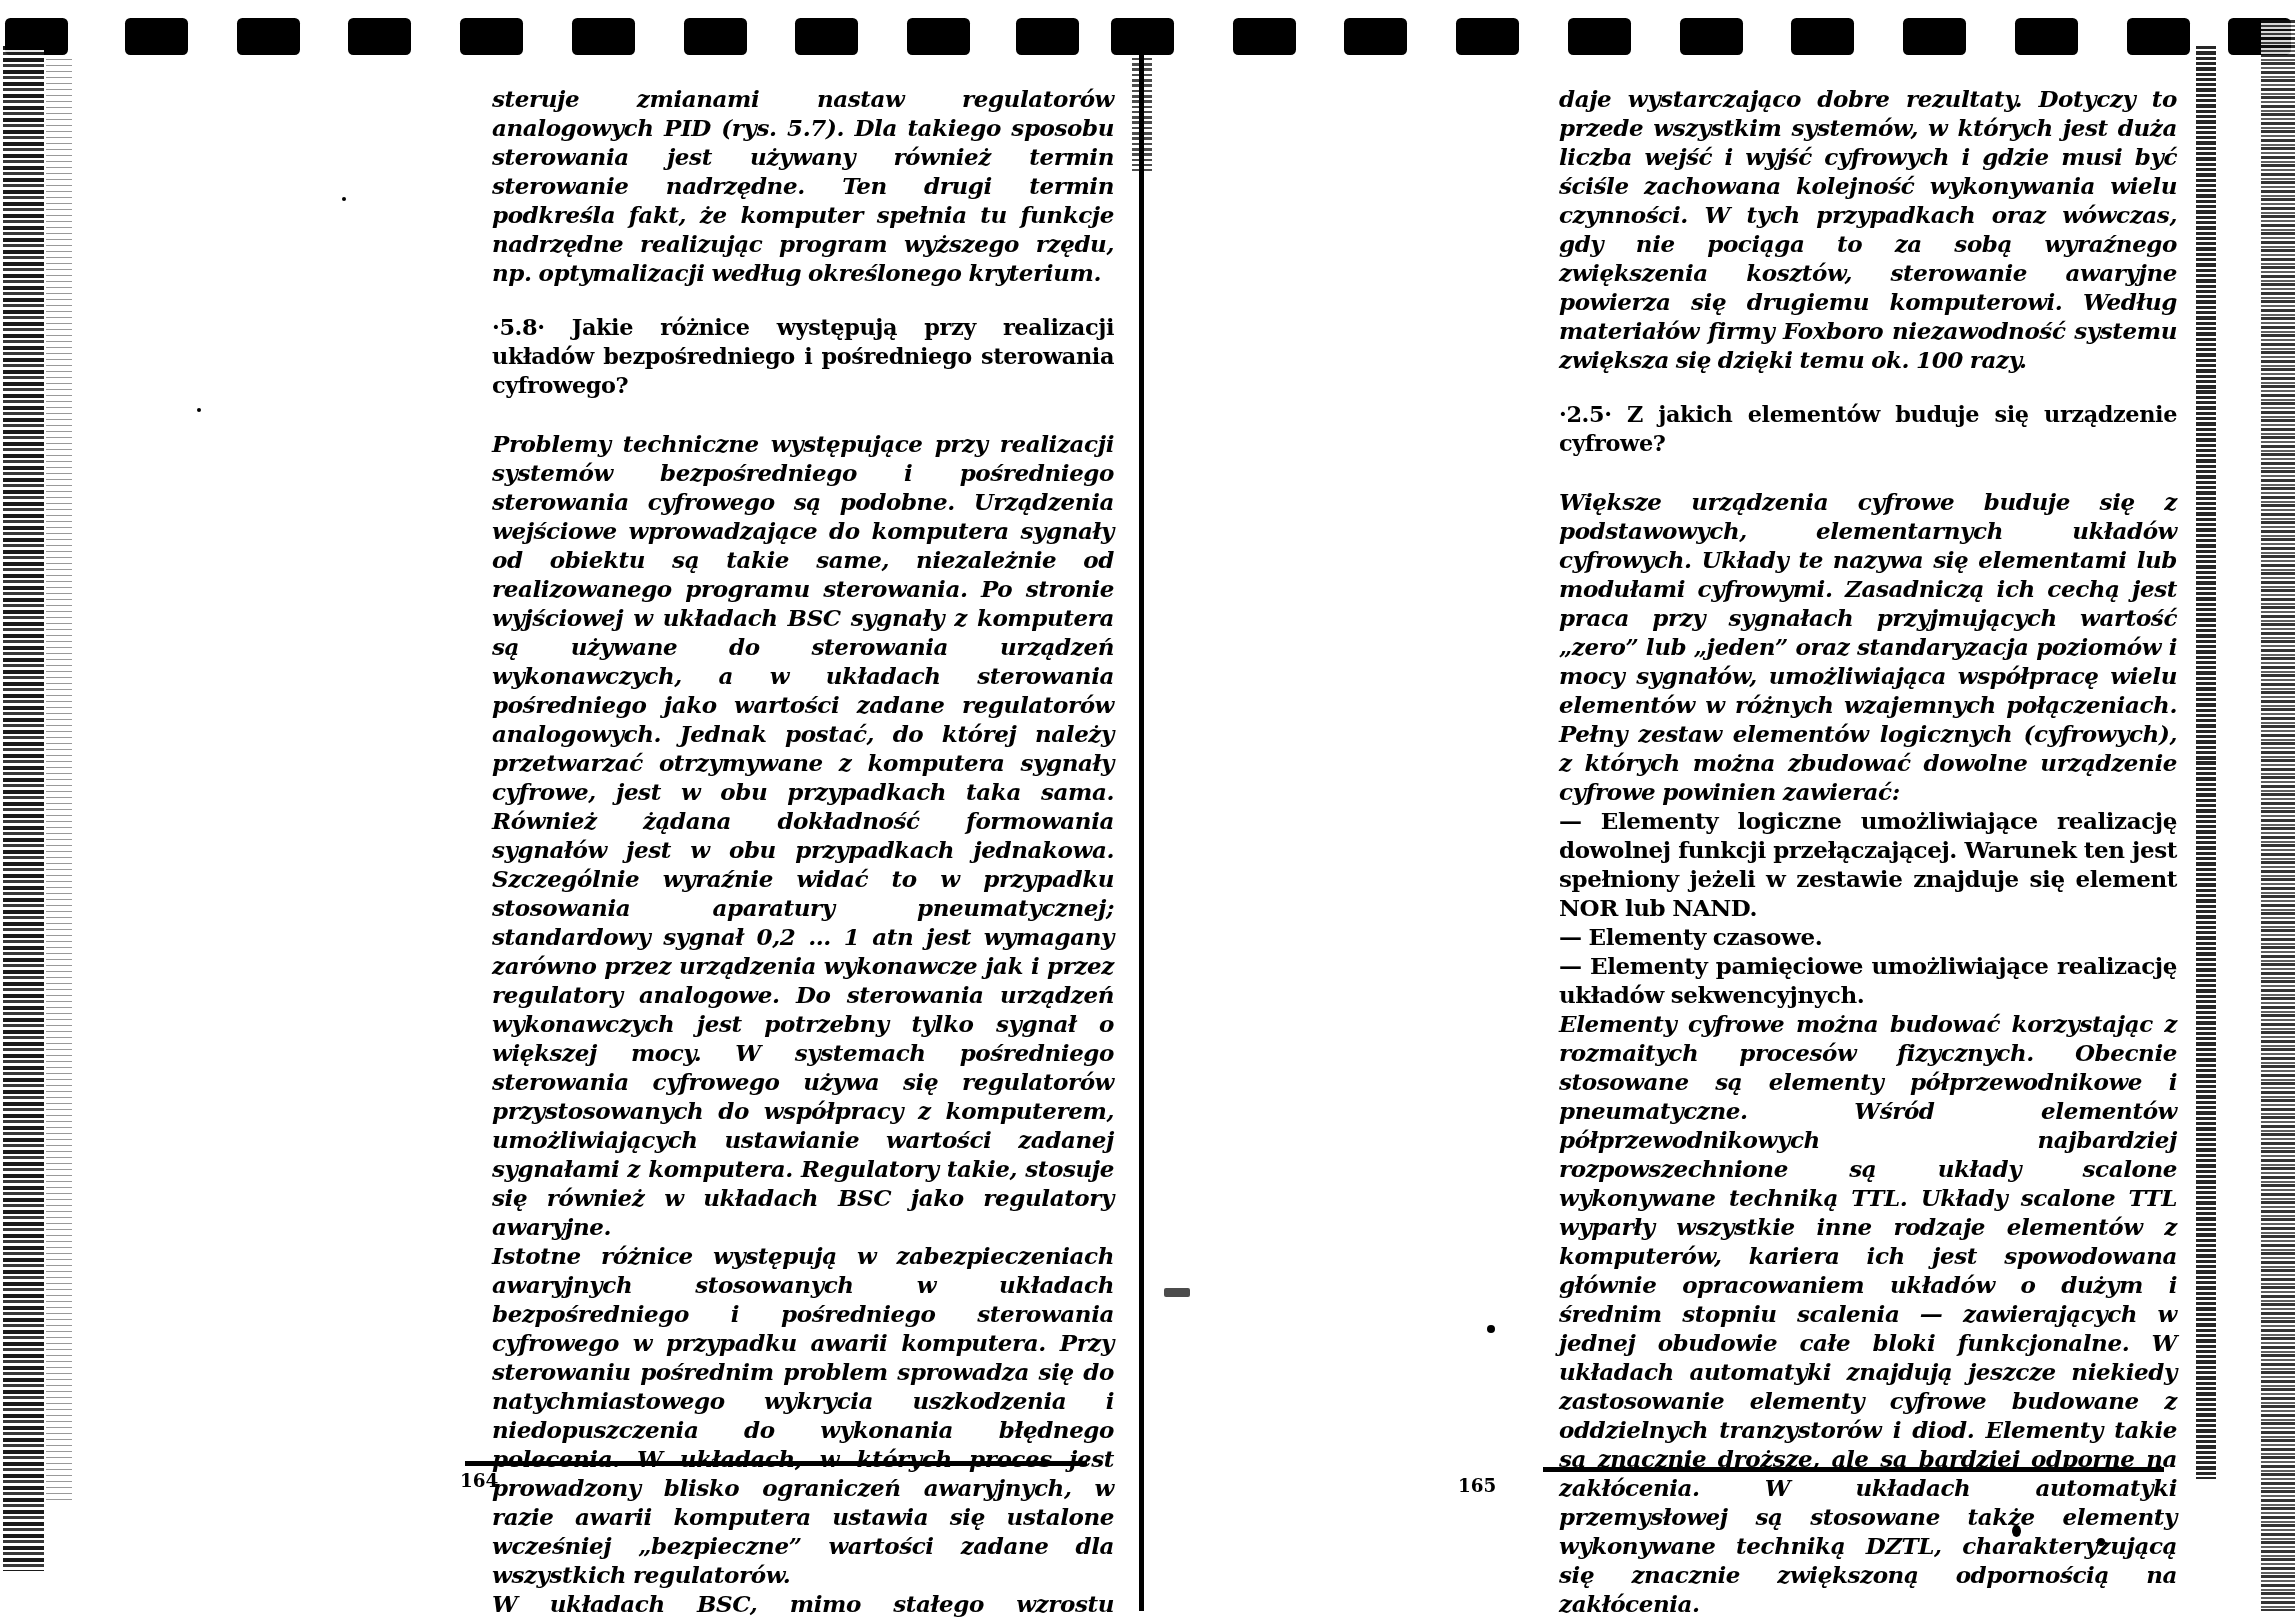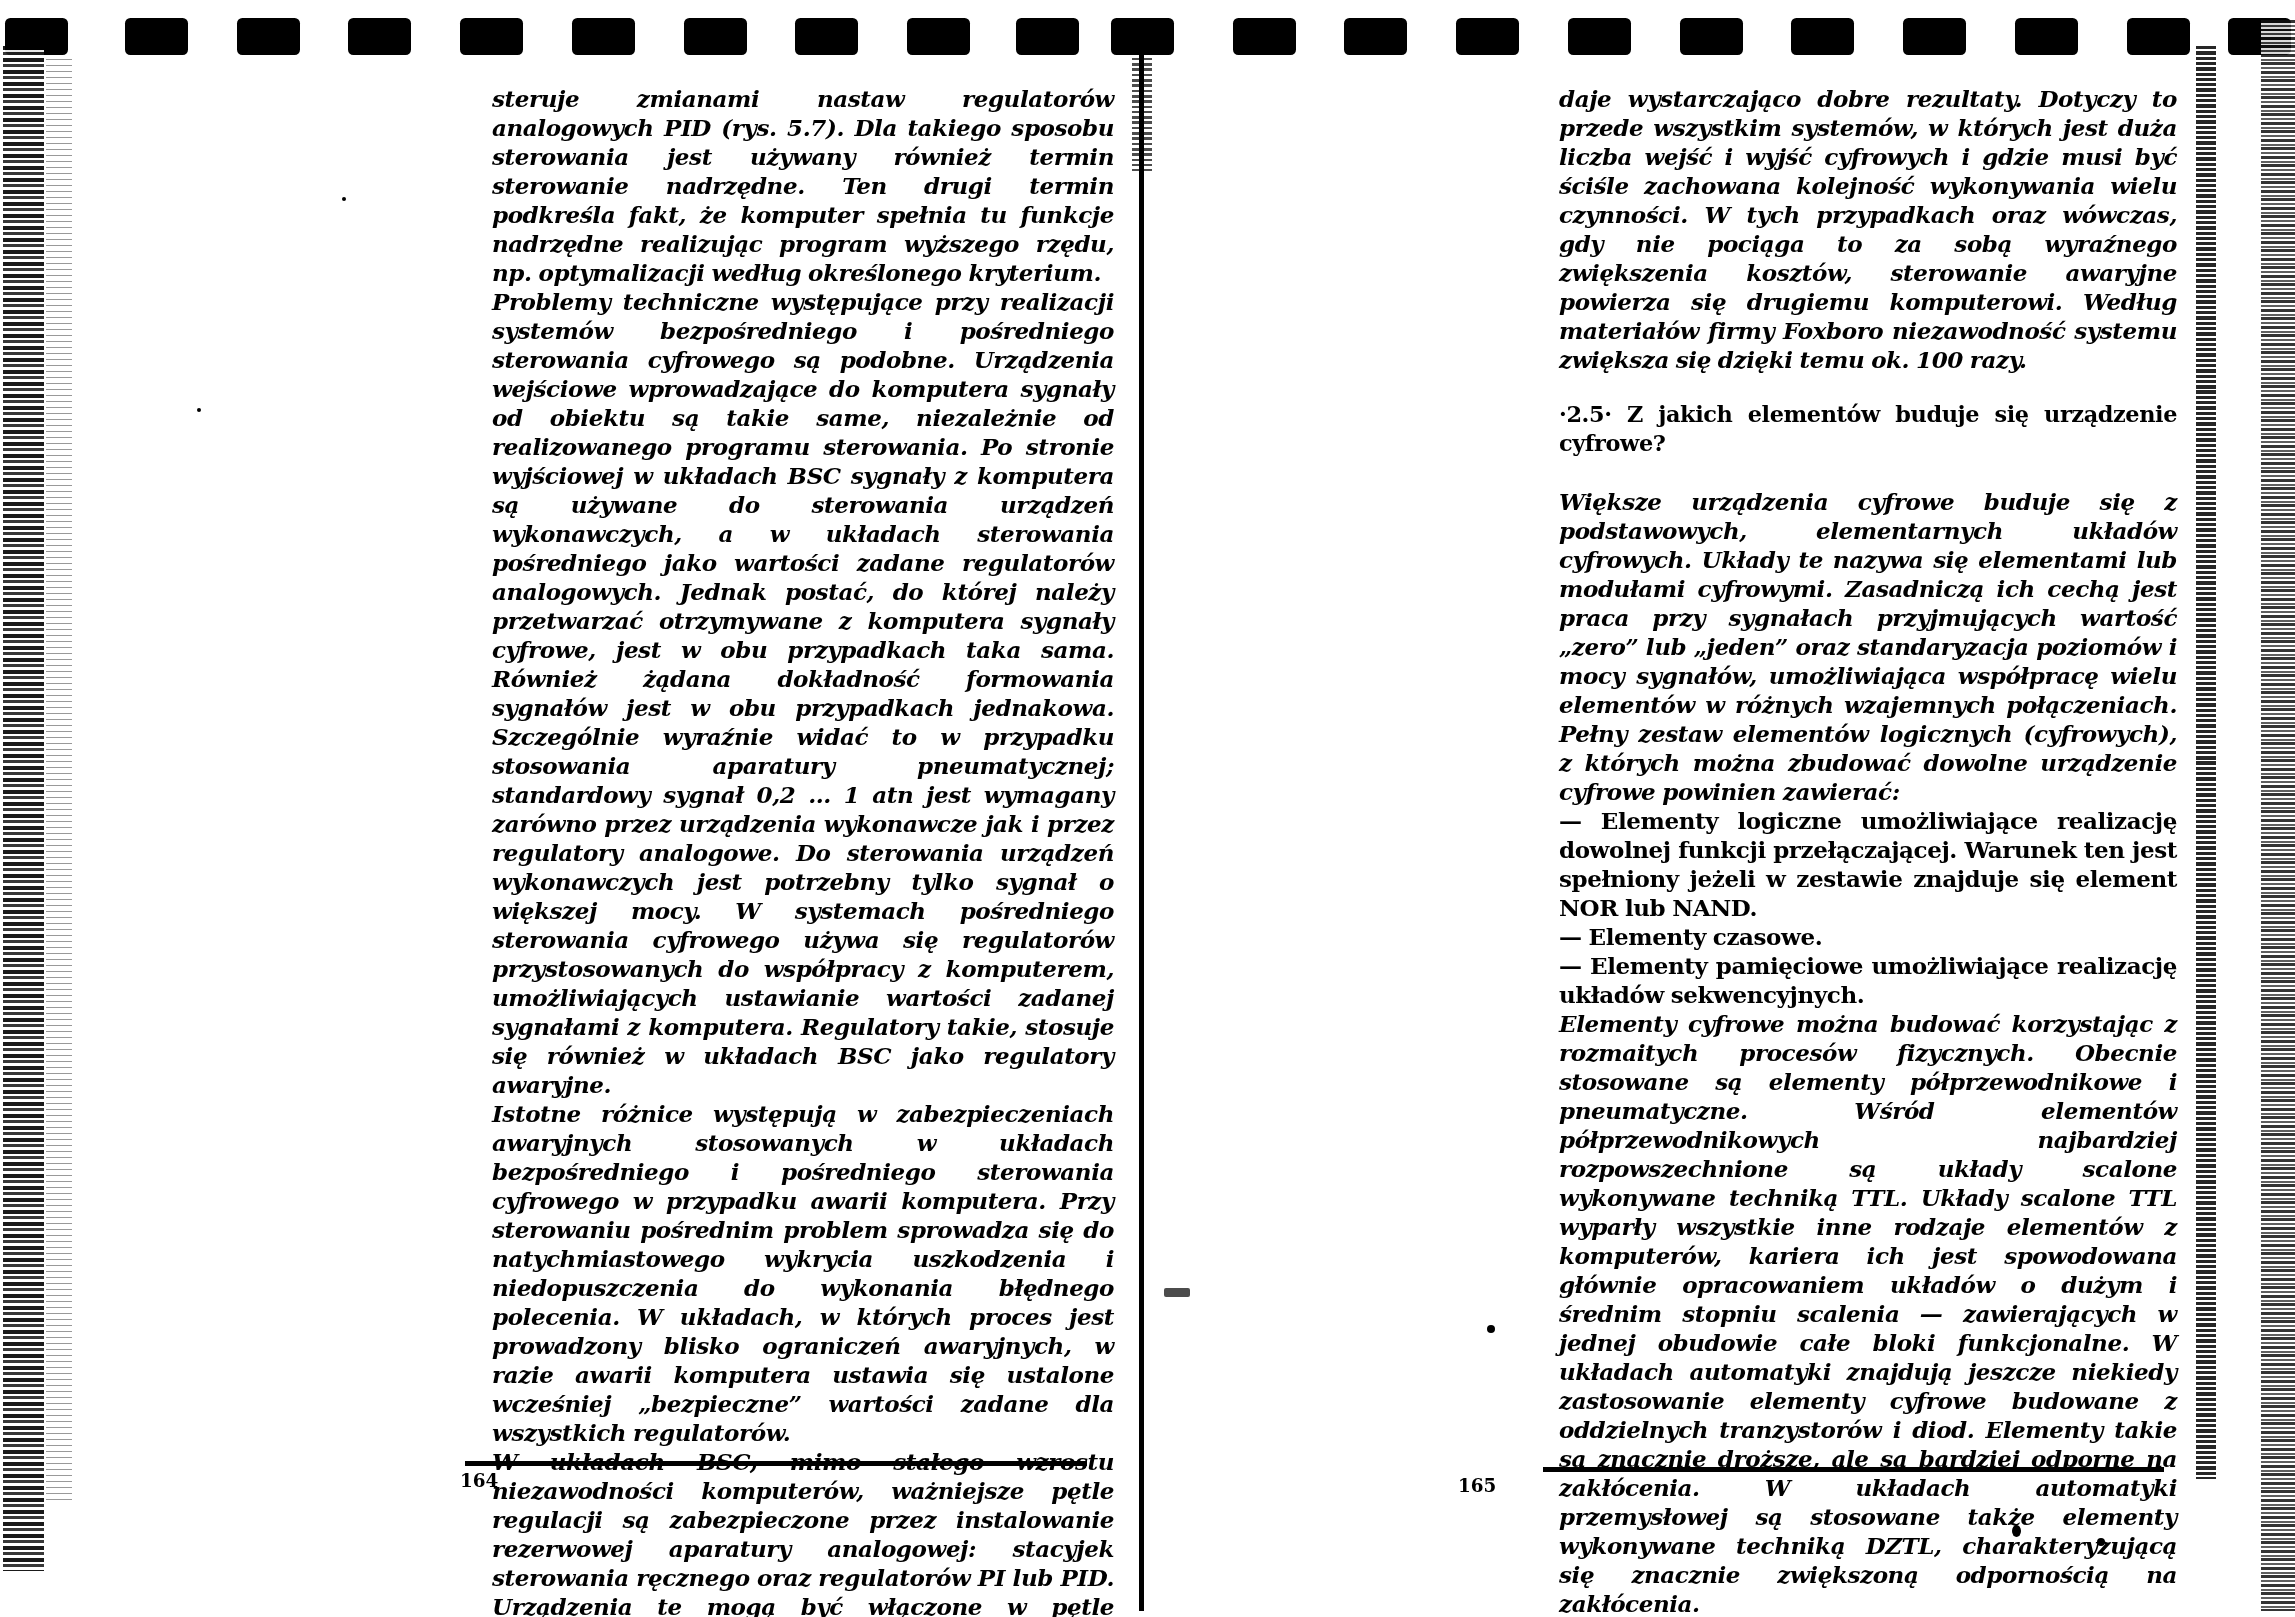--- a/index.html
+++ b/index.html
@@ -90,20 +90,21 @@
 <div class="edge-left"></div>
 <div class="edge-left2"></div>
 <div class="gutter-speck"></div>
 <div class="gutter-line"></div>
 <div class="edge-right"></div>
 <div class="edge-right2"></div>
 
 <div class="page page-left">
   <div class="text-block">
     <p class="para">steruje zmianami nastaw regulatorów analogowych PID (rys. 5.7). Dla takiego sposobu sterowania jest używany również termin sterowanie nadrzędne. Ten drugi termin podkreśla fakt, że komputer spełnia tu funkcje nadrzędne realizując program wyższego rzędu, np. optymalizacji według określonego kryterium.</p>
+    <p class="heading">·5.8· Jakie różnice występują przy realizacji układów bezpośredniego i pośredniego sterowania cyfrowego?</p>
     <p class="para">Problemy techniczne występujące przy realizacji systemów bezpośredniego i pośredniego sterowania cyfrowego są podobne. Urządzenia wejściowe wprowadzające do komputera sygnały od obiektu są takie same, niezależnie od realizowanego programu sterowania. Po stronie wyjściowej w układach BSC sygnały z komputera są używane do sterowania urządzeń wykonawczych, a w układach sterowania pośredniego jako wartości zadane regulatorów analogowych. Jednak postać, do której należy przetwarzać otrzymywane z komputera sygnały cyfrowe, jest w obu przypadkach taka sama. Również żądana dokładność formowania sygnałów jest w obu przypadkach jednakowa. Szczególnie wyraźnie widać to w przypadku stosowania aparatury pneumatycznej; standardowy sygnał 0,2 ... 1 atn jest wymagany zarówno przez urządzenia wykonawcze jak i przez regulatory analogowe. Do sterowania urządzeń wykonawczych jest potrzebny tylko sygnał o większej mocy. W systemach pośredniego sterowania cyfrowego używa się regulatorów przystosowanych do współpracy z komputerem, umożliwiających ustawianie wartości zadanej sygnałami z komputera. Regulatory takie, stosuje się również w układach BSC jako regulatory awaryjne.</p>
     <p class="para">Istotne różnice występują w zabezpieczeniach awaryjnych stosowanych w układach bezpośredniego i pośredniego sterowania cyfrowego w przypadku awarii komputera. Przy sterowaniu pośrednim problem sprowadza się do natychmiastowego wykrycia uszkodzenia i niedopuszczenia do wykonania błędnego polecenia. W układach, w których proces jest prowadzony blisko ograniczeń awaryjnych, w razie awarii komputera ustawia się ustalone wcześniej „bezpieczne” wartości zadane dla wszystkich regulatorów.</p>
     <p class="para">W układach BSC, mimo stałego wzrostu niezawodności komputerów, ważniejsze pętle regulacji są zabezpieczone przez instalowanie rezerwowej aparatury analogowej: stacyjek sterowania ręcznego oraz regulatorów PI lub PID. Urządzenia te mogą być włączone w pętle regulacyjne przez operatora lub automatycznie. Na ogół zabezpieczenia wymaga 10 ... ... 40% pętli regulacyjnych. Konieczność instalowania urządzeń rezerwowych zwiększa koszty układów BSC i obniża ich konkurencyjność w stosunku do układów z regulatorami konwencjonalnymi, nie wymagających stosowania tego typu urządzeń.</p>
 
   </div>
 </div>
 <div class="footer-rule left"></div>
 <div class="page-num left">164</div>
 
 <div class="page page-right" style="top:84px;">

